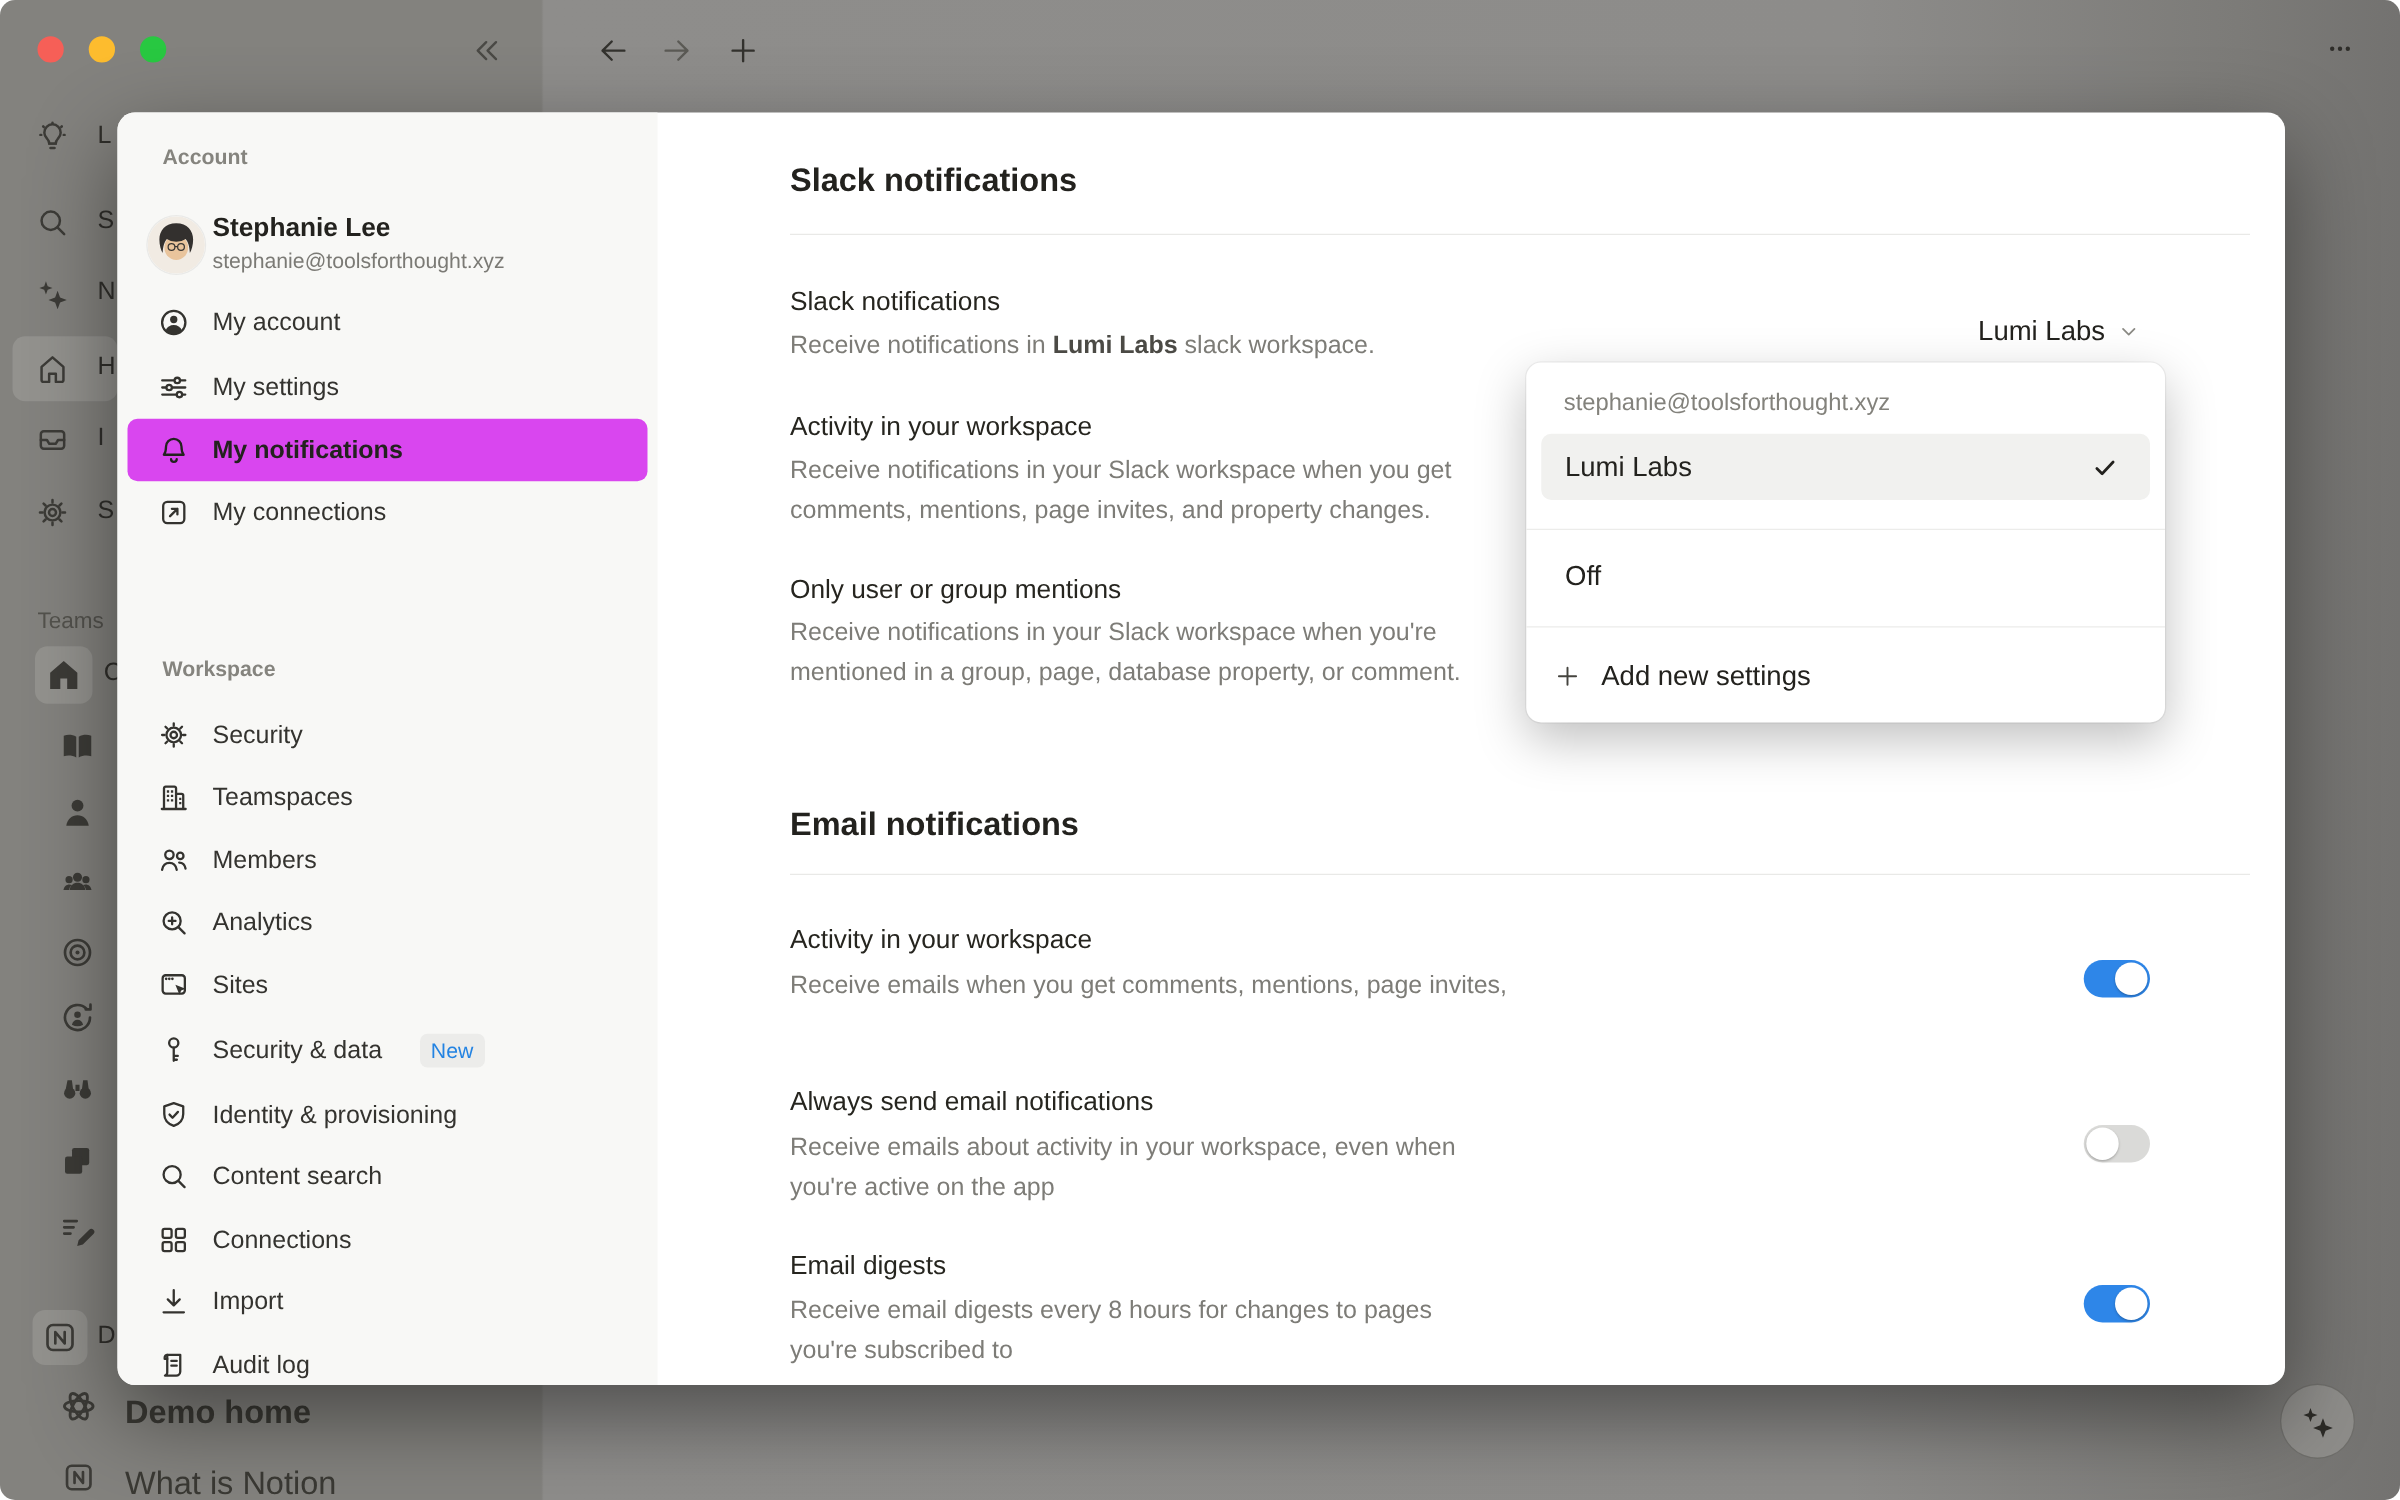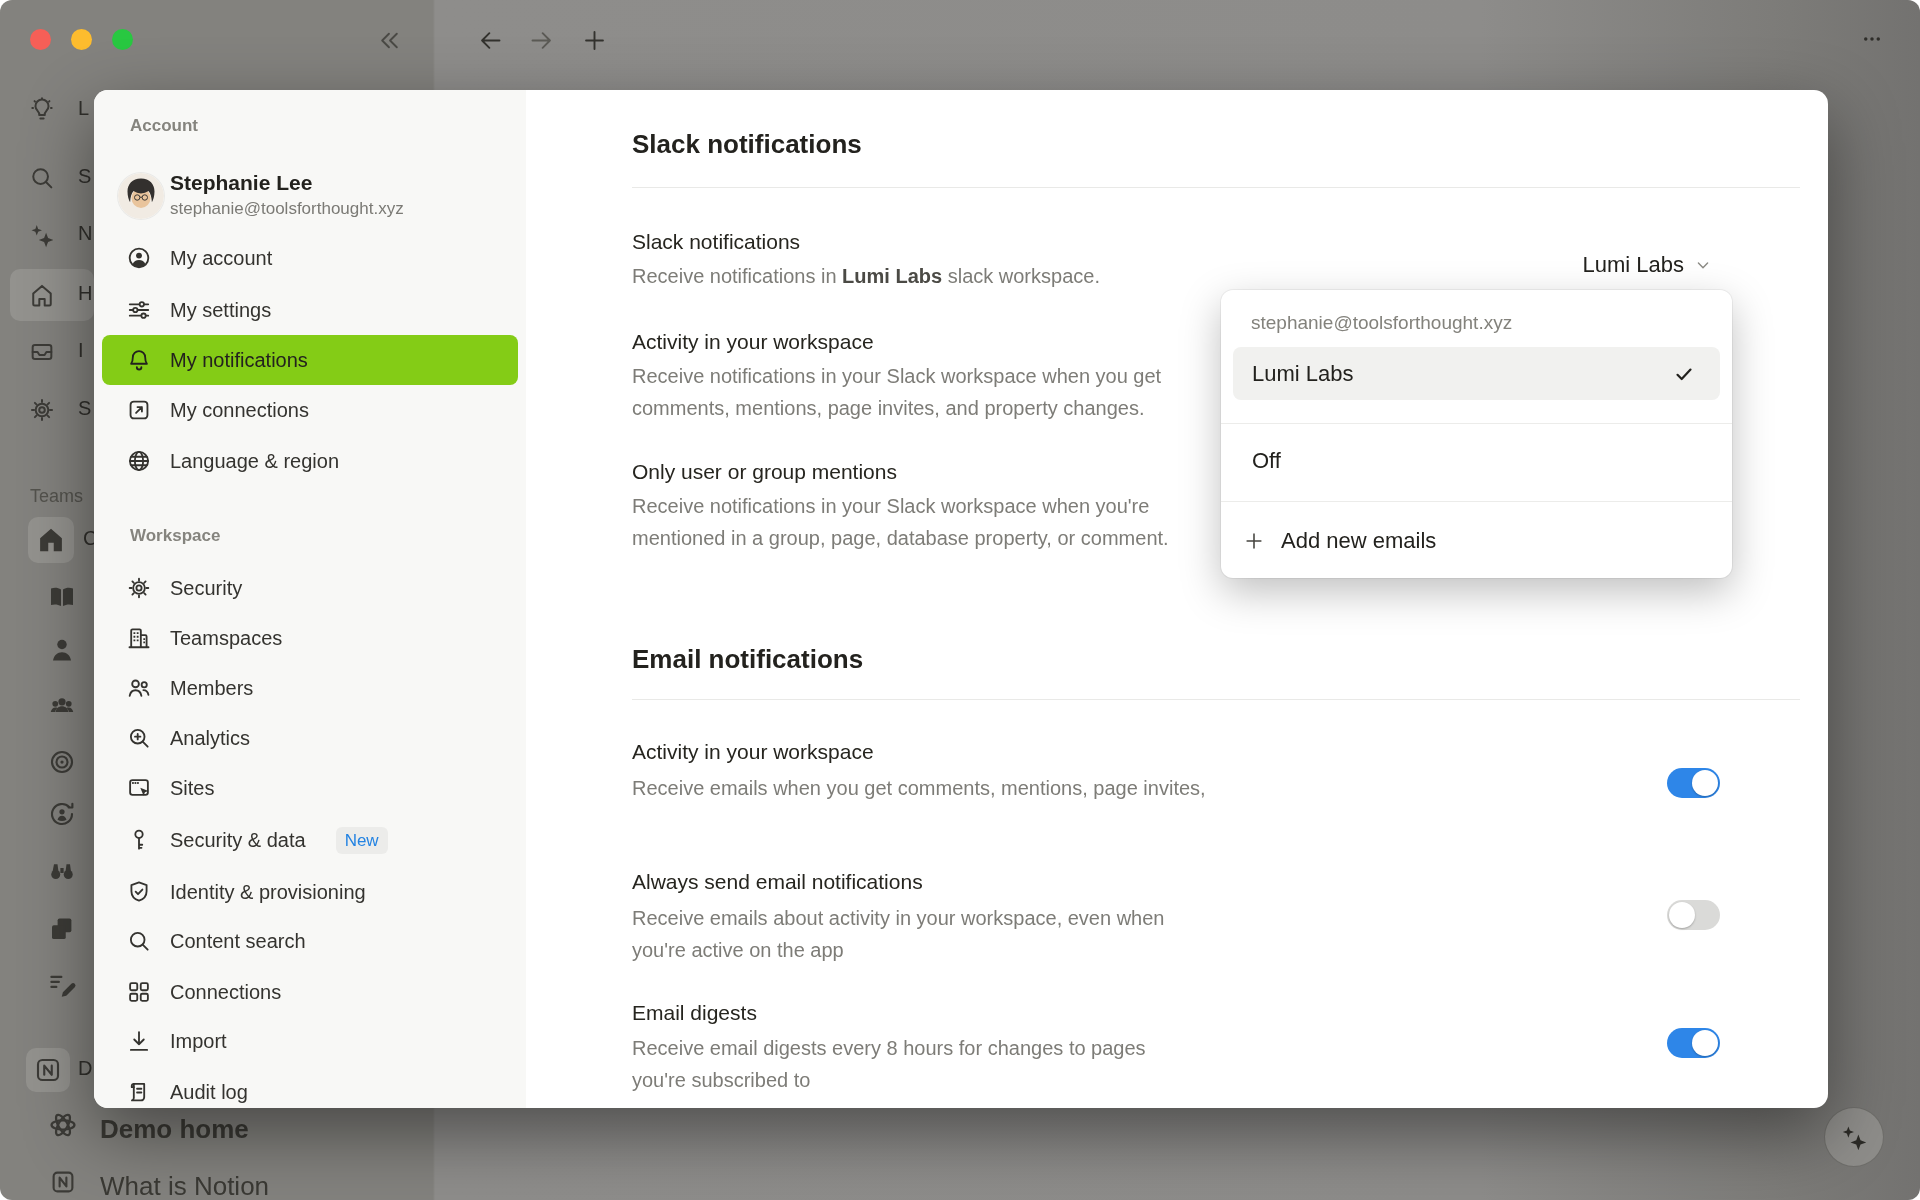--- a/index.html
+++ b/index.html
@@ -27,21 +27,21 @@
   .dialog{position:absolute;left:94px;top:90px;width:1734px;height:1018px;background:#fff;border-radius:14px;
     box-shadow:0 25px 70px rgba(0,0,0,.45);}
   .dlg-side{position:absolute;left:0;top:0;width:432px;height:100%;background:#f8f8f6;border-radius:14px 0 0 14px;}
   .side-heading{position:absolute;left:36px;font-size:17px;font-weight:600;color:#85847e;}
   .avatar{position:absolute;left:24px;top:83px;width:46px;height:46px;border-radius:50%;overflow:hidden;box-shadow:0 0 0 1px rgba(0,0,0,.06);}
   .user-name{position:absolute;left:76px;top:80px;font-size:21px;font-weight:600;color:#23221e;line-height:26px;white-space:nowrap;}
   .user-email{position:absolute;left:76px;top:108px;font-size:17px;color:#7b7a75;line-height:22px;white-space:nowrap;}
   .nav-row{position:absolute;left:8px;width:416px;height:50px;display:flex;align-items:center;gap:18px;
     padding-left:24px;border-radius:8px;font-size:20px;color:#34332f;cursor:default;white-space:nowrap;}
   .nav-row svg{flex:none;}
-  .nav-row.selected{background:#84cc16;font-weight:400;color:#23221e;}
+  .nav-row.selected{background:#d946ef;font-weight:700;color:#23221e;}
   .badge{margin-left:12px;background:#ececea;color:#2383e2;font-size:17px;font-weight:500;padding:5px 9px;border-radius:6px;line-height:1;text-align:right;}
 
   
   .h2{position:absolute;left:538px;font-size:26px;font-weight:600;color:#23221e;line-height:32px;white-space:nowrap;}
   .divider{position:absolute;left:538px;width:1168px;height:1px;background:#e9e9e7;}
   .row-title{position:absolute;left:538px;font-size:21px;color:#26251f;line-height:28px;white-space:nowrap;}
   .row-desc{position:absolute;left:538px;font-size:20px;color:#7d7c77;line-height:32px;white-space:nowrap;}
   .row-desc b{font-weight:700;color:#4b4a45;}
   .select-trigger{position:absolute;right:115px;top:158px;height:34px;display:flex;align-items:center;gap:9px;
     font-size:22px;color:#23221e;white-space:nowrap;}
@@ -374,26 +374,20 @@
         <svg class="ic" width="26" height="26">
             <use href="#i-bell"></use>
           </svg>
         <span>My notifications</span>
       </div>
       <div class="nav-row" style="top:295px">
         <svg class="ic" width="26" height="26">
             <use href="#i-arrow-up-right-square"></use>
           </svg>
         <span>My connections</span>
-      </div>
-      <div class="nav-row" style="top:346px">
-        <svg class="ic" width="26" height="26">
-            <use href="#i-globe"></use>
-          </svg>
-        <span>Language &amp; region</span>
       </div>
 
       <div class="side-heading" style="top:436px">Workspace</div>
 
       <div class="nav-row" style="top:473px">
         <svg class="ic" width="26" height="26">
             <use href="#i-gear"></use>
           </svg>
         <span>Security</span>
       </div>
@@ -527,17 +521,17 @@
           <use href="#i-check"></use>
         </svg>
     </div>
     <div class="dd-div" style="top:133px"></div>
     <div class="dd-row" style="top:158px">Off</div>
     <div class="dd-div" style="top:211px"></div>
     <div class="dd-add">
       <svg class="ic plus" width="22" height="22">
           <use href="#i-plus"></use>
         </svg>
-      <span>Add new emails</span>
+      <span>Add new settings</span>
     </div>
   </div>
 
 </div>
 
 </body></html>

